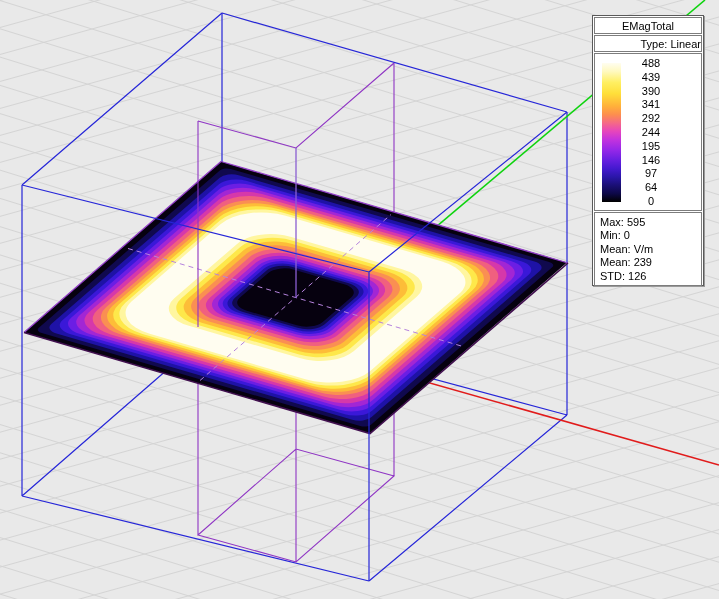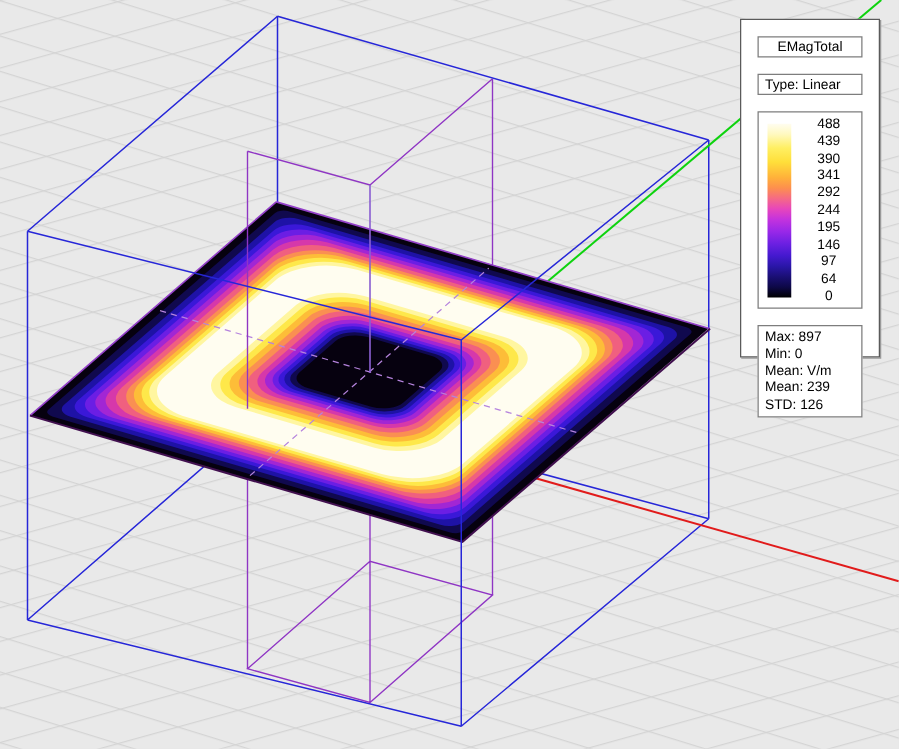--- a/index.html
+++ b/index.html
@@ -11,24 +11,24 @@
   #viewport-svg{position:absolute;left:0;top:0;}
   
   .legend{
     position:absolute;left:592px;top:15px;width:112px;height:271px;
     background:#ffffff;border:1px solid #5a5a5a;
     box-shadow:1px 1px 0 #9a9a9a;
     box-sizing:border-box;
     font-size:11px;color:#000;
   }
   .legend .sect{
-    border:1px solid #7d7d7d;margin:13px;background:#fff;box-sizing:border-box;
+    border:1px solid #7d7d7d;margin:1px;background:#fff;box-sizing:border-box;
   }
   .legend .title-box{height:17px;line-height:16px;text-align:center;}
-  .legend .type-box{height:17px;line-height:16px;padding-left:5px;}
+  .legend .type-box{height:17px;line-height:16px;padding-left:5px;text-align:right;}
   .legend .scale-box{height:158px;position:relative;}
   .swatch{
     position:absolute;left:7px;top:9px;width:19px;height:139px;
   }
   .scale-labels{
     position:absolute;left:28px;top:3px;width:56px;height:151px;
     display:flex;flex-direction:column;justify-content:space-between;
   }
   .scale-labels div{text-align:center;height:13px;line-height:13px;}
   .stats-box{height:74px;padding:3px 0 0 5px;}
@@ -130,19 +130,19 @@
       <div>292</div>
       <div>244</div>
       <div>195</div>
       <div>146</div>
       <div>97</div>
       <div>64</div>
       <div>0</div>
     </div>
   </div>
   <div class="sect stats-box">
-    <div>Max: 897</div>
+    <div>Max: 595</div>
     <div>Min: 0</div>
     <div>Mean: V/m</div>
     <div>Mean: 239</div>
     <div>STD: 126</div>
   </div>
 </div>
 
 </body></html>

